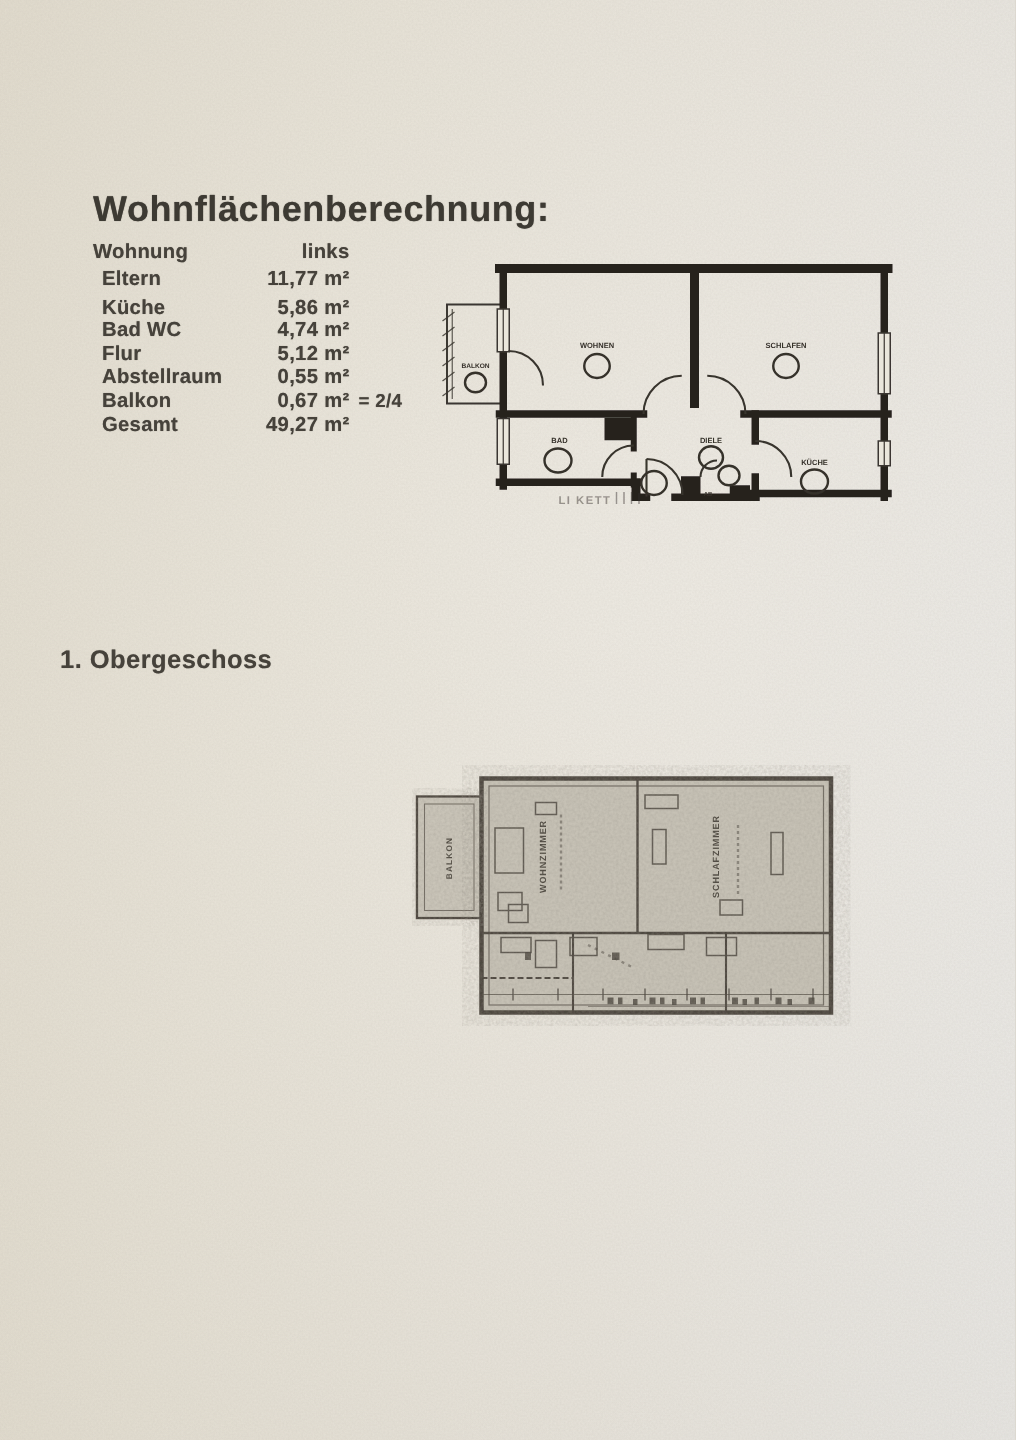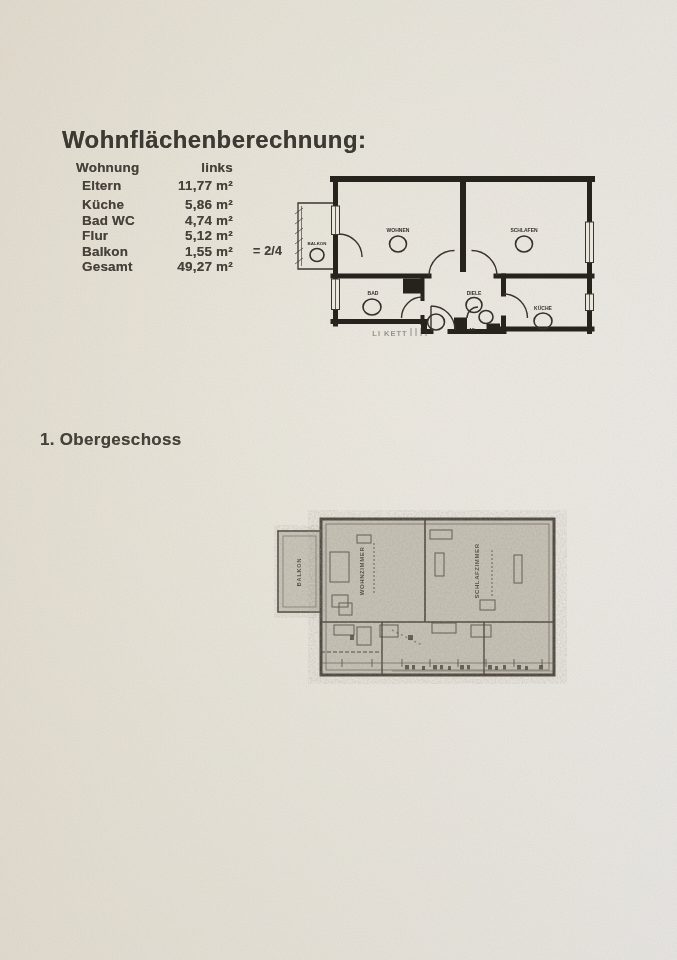--- a/index.html
+++ b/index.html
@@ -15,21 +15,21 @@
   .paper-noise{position:absolute;inset:0;width:677px;height:960px;opacity:.5;pointer-events:none;}
   .title{
     position:absolute;left:62px;top:126px;font-size:24px;font-weight:700;
     letter-spacing:.4px;color:#3d3a33;text-shadow:0 0 .6px rgba(61,58,51,.75);
   }
   .area-table{
     position:absolute;left:62px;top:160px;width:171px;
     font-size:13.5px;font-weight:700;letter-spacing:.2px;color:#46423b;
     text-shadow:0 0 .5px rgba(70,66,59,.65);
   }
-  .row{display:flex;height:15.6px;align-items:center;position:relative;margin-left:14px;}
+  .row{display:flex;height:15.6px;align-items:flex-start;position:relative;}
   .row .lbl{flex:1;}
   .row:not(.header) .lbl{padding-left:6px;}
   .row .val{width:72px;text-align:right;white-space:nowrap;}
   .row.gap{margin-top:3.5px;}
   .row.hgap{margin-bottom:2px;}
   .row .note{position:absolute;left:177px;top:1px;font-size:12.5px;white-space:nowrap;}
   .floor-label{
     position:absolute;left:40px;top:430px;font-size:17px;font-weight:700;
     letter-spacing:.3px;color:#46423b;text-shadow:0 0 .5px rgba(70,66,59,.6);
   }
@@ -68,22 +68,26 @@
     </div>
     <div class="row">
       <span class="lbl">Bad WC</span>
       <span class="val">4,74 m²</span>
     </div>
     <div class="row">
       <span class="lbl">Flur</span>
       <span class="val">5,12 m²</span>
     </div>
     <div class="row">
+      <span class="lbl">Abstellraum</span>
+      <span class="val">0,55 m²</span>
+    </div>
+    <div class="row">
       <span class="lbl">Balkon</span>
-      <span class="val">1,55 m²</span>
+      <span class="val">0,67 m²</span>
       <span class="note">= 2/4</span>
     </div>
     <div class="row">
       <span class="lbl">Gesamt</span>
       <span class="val">49,27 m²</span>
     </div>
   </div>
 
   <svg class="upper-plan" width="312" height="182" viewBox="0 0 312 182">
     <filter id="softU">

